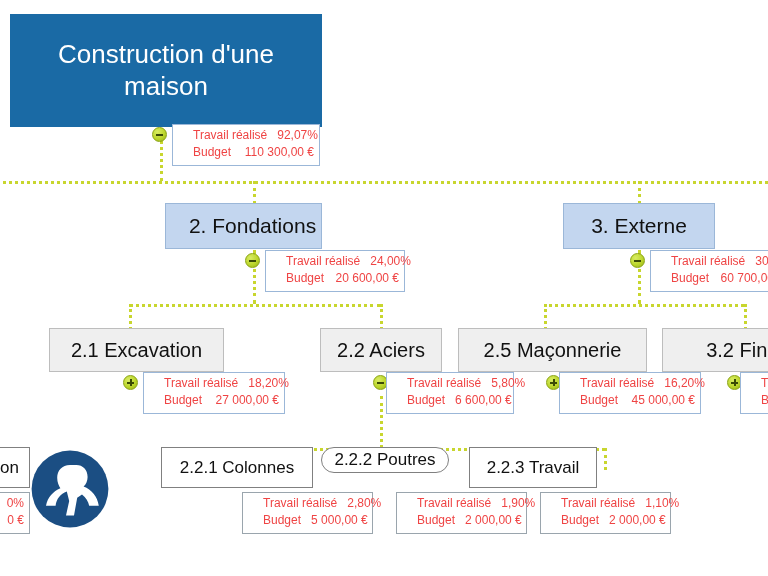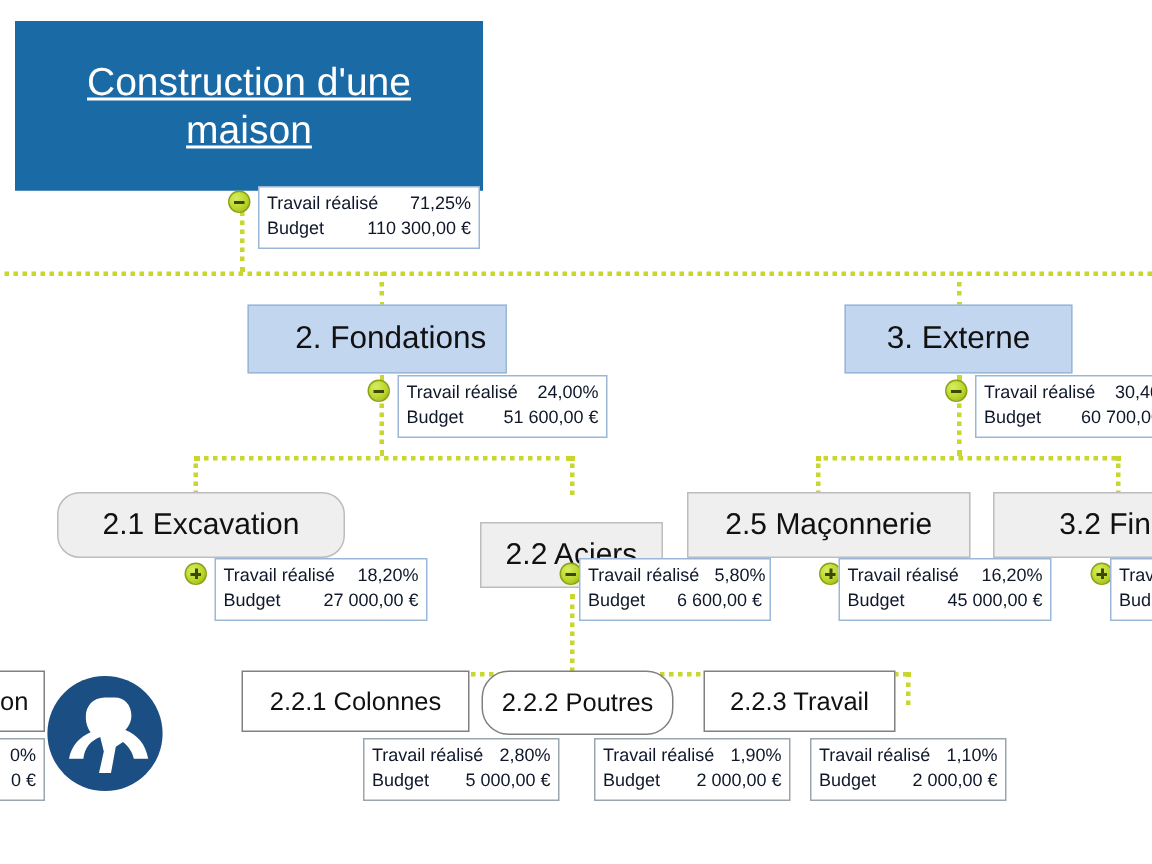--- a/index.html
+++ b/index.html
@@ -83,24 +83,24 @@
     font-size: 17px;
     white-space: nowrap;
     padding: 0 10px;
   }
 
   
   .info {
     position: absolute;
     background: #ffffff;
     border: 1px solid #9bb7d8;
-    padding: 2px 5px 3px 5px;
+    padding: 2px 5px 3px 20px;
     font-size: 12px;
     line-height: 1.45;
-    color: #0f172a;
+    color: #ef4444;
     white-space: nowrap;
   }
   .info.plain { border-color: #9aa5ad; }
   .info-row { display: flex; }
   .info-label { display: inline-block; }
   .info-value { margin-left: auto; padding-left: 10px; }
 
   
   .knob {
     position: absolute;
@@ -152,91 +152,91 @@
   <div class="conn-h" style="left:544px; top:304px; width:200px;"></div>
   <div class="conn-v" style="left:544px; top:304px; height:26px;"></div>
   <div class="conn-v" style="left:744px; top:304px; height:26px;"></div>
 
   <div class="conn-v" style="left:380px; top:396px; height:52px;"></div>
   <div class="conn-h" style="left:231px; top:448px; width:374px;"></div>
   <div class="conn-v" style="left:231px; top:448px; height:22px;"></div>
   <div class="conn-v" style="left:380px; top:448px; height:22px;"></div>
   <div class="conn-v" style="left:604px; top:448px; height:22px;"></div>
 
-  <div class="node-root" style="left:10px; top:14px; width:312px; height:113px;text-decoration:underline;">
+  <div class="node-root" style="left:10px; top:14px; width:312px; height:113px;">
     <span>Construction d'une maison</span>
   </div>
 
   <div class="knob" style="left:152px; top:127px;">
     <span class="glyph-h"></span>
   </div>
   <div class="info" style="left:172px; top:124px; width:148px;">
     <div class="info-row">
       <span class="info-label">Travail réalisé</span>
-      <span class="info-value">71,25%</span>
+      <span class="info-value">92,07%</span>
     </div>
     <div class="info-row">
       <span class="info-label">Budget</span>
       <span class="info-value">110 300,00 €</span>
     </div>
   </div>
 
-  <div class="node-l2" style="left:165px; top:203px; width:173px; height:46px;padding-left:28px;">
+  <div class="node-l2" style="left:165px; top:203px; width:157px; height:46px;padding-left:28px;">
     <span>2. Fondations</span>
   </div>
   <div class="knob" style="left:245px; top:253px;">
     <span class="glyph-h"></span>
   </div>
   <div class="info" style="left:265px; top:250px; width:140px;">
     <div class="info-row">
       <span class="info-label">Travail réalisé</span>
       <span class="info-value">24,00%</span>
     </div>
     <div class="info-row">
       <span class="info-label">Budget</span>
-      <span class="info-value">51 600,00 €</span>
+      <span class="info-value">20 600,00 €</span>
     </div>
   </div>
 
   <div class="node-l2" style="left:563px; top:203px; width:152px; height:46px;">
     <span>3. Externe</span>
   </div>
   <div class="knob" style="left:630px; top:253px;">
     <span class="glyph-h"></span>
   </div>
   <div class="info" style="left:650px; top:250px; width:140px;">
     <div class="info-row">
       <span class="info-label">Travail réalisé</span>
       <span class="info-value">30,40%</span>
     </div>
     <div class="info-row">
       <span class="info-label">Budget</span>
       <span class="info-value">60 700,00 €</span>
     </div>
   </div>
 
-  <div class="node-l3" style="left:38px; top:328px; width:192px; height:44px;border-radius:15px;">
+  <div class="node-l3" style="left:49px; top:328px; width:175px; height:44px;">
     <span>2.1  Excavation</span>
   </div>
   <div class="knob" style="left:123px; top:375px;">
     <span class="glyph-h"></span>
     <span class="glyph-v"></span>
   </div>
   <div class="info" style="left:143px; top:372px; width:142px;">
     <div class="info-row">
       <span class="info-label">Travail réalisé</span>
       <span class="info-value">18,20%</span>
     </div>
     <div class="info-row">
       <span class="info-label">Budget</span>
       <span class="info-value">27 000,00 €</span>
     </div>
   </div>
 
-  <div class="node-l3" style="left:320px; top:328px; width:122px; height:44px;margin-top:20px;">
+  <div class="node-l3" style="left:320px; top:328px; width:122px; height:44px;">
     <span>2.2  Aciers</span>
   </div>
   <div class="knob" style="left:373px; top:375px;">
     <span class="glyph-h"></span>
   </div>
   <div class="info" style="left:386px; top:372px; width:128px;">
     <div class="info-row">
       <span class="info-label">Travail réalisé</span>
       <span class="info-value">5,80%</span>
     </div>
@@ -301,21 +301,21 @@
     <div class="info-row">
       <span class="info-label">Travail réalisé</span>
       <span class="info-value">2,80%</span>
     </div>
     <div class="info-row">
       <span class="info-label">Budget</span>
       <span class="info-value">5 000,00 €</span>
     </div>
   </div>
 
-  <div class="node-l4" style="left:321px; top:447px; width:128px; height:43px;border-radius:18px;">
+  <div class="node-l4" style="left:321px; top:447px; width:128px; height:26px;border-radius:18px;">
     <span>2.2.2  Poutres</span>
   </div>
   <div class="info plain" style="left:396px; top:492px; width:131px;">
     <div class="info-row">
       <span class="info-label">Travail réalisé</span>
       <span class="info-value">1,90%</span>
     </div>
     <div class="info-row">
       <span class="info-label">Budget</span>
       <span class="info-value">2 000,00 €</span>

